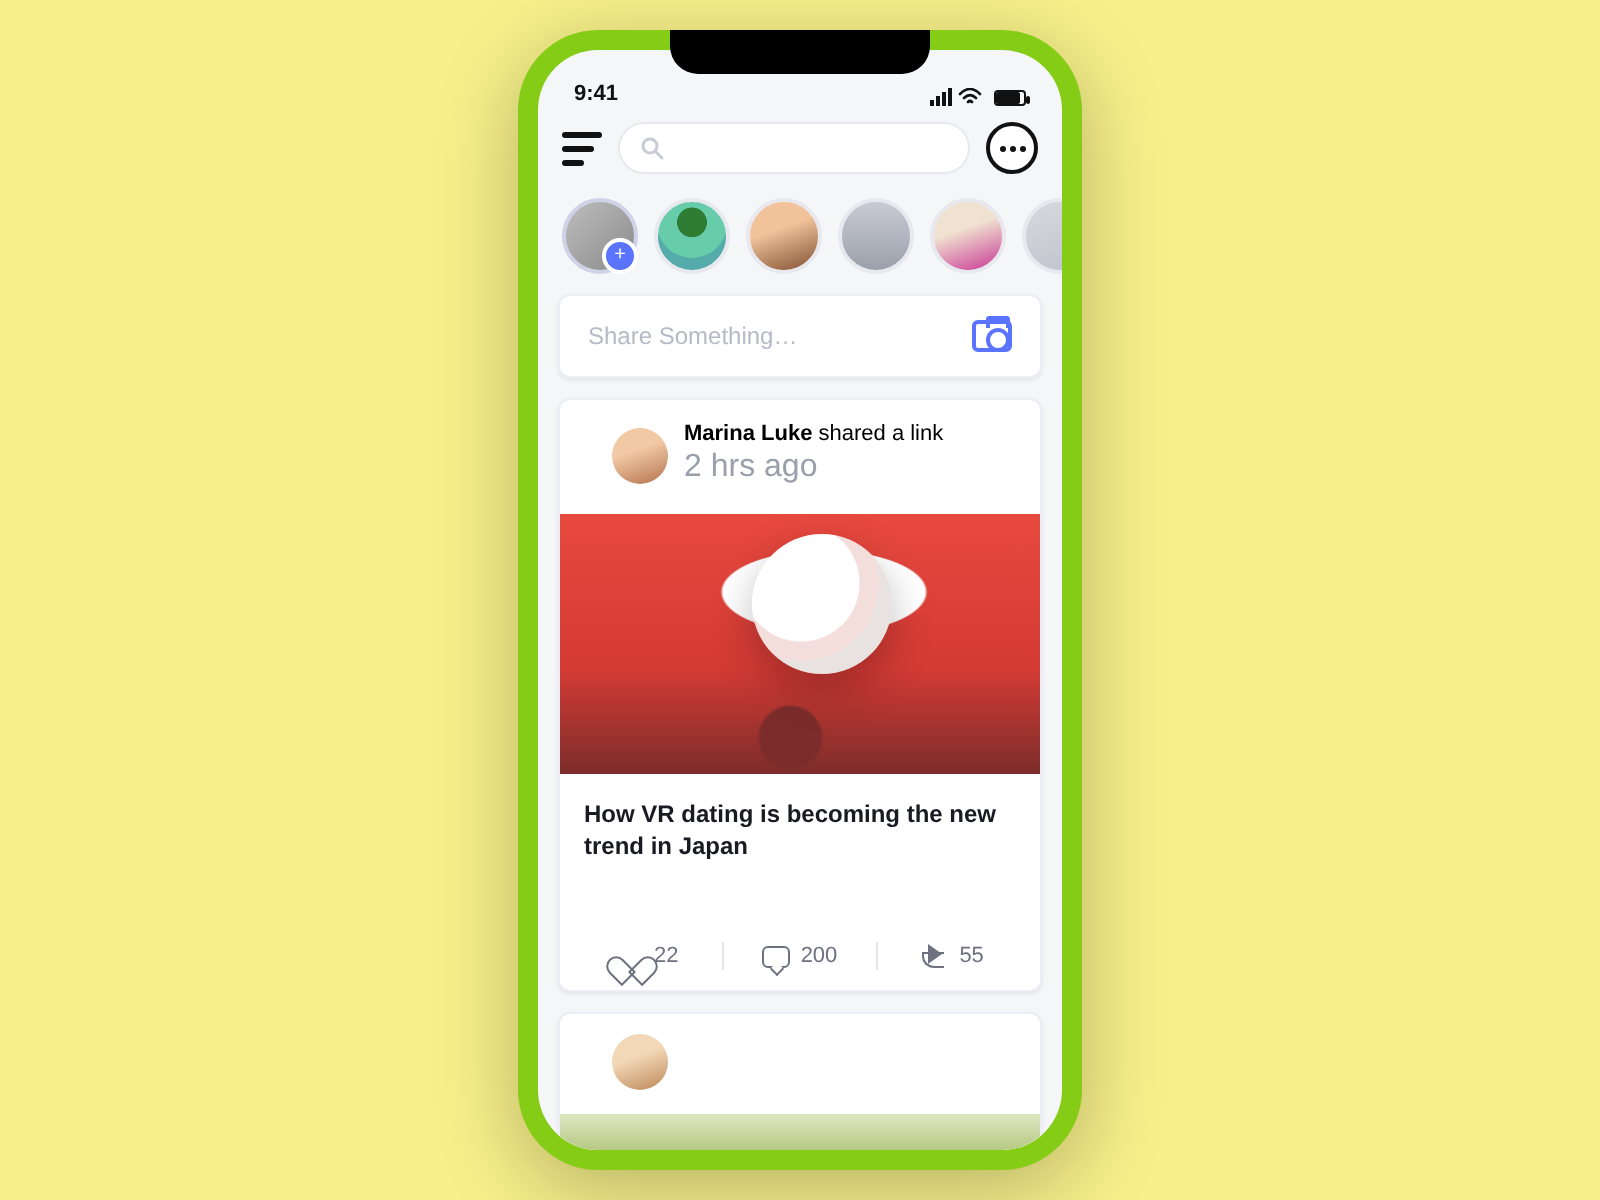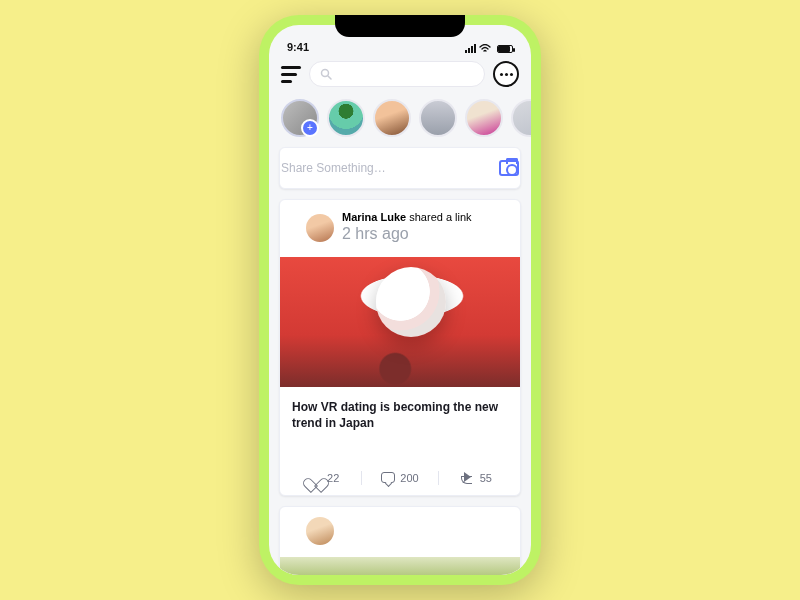--- a/index.html
+++ b/index.html
@@ -5,21 +5,21 @@
   * { box-sizing: border-box; margin: 0; padding: 0; }
   body {
     width: 800px; height: 600px;
     background: #f6ef8a;
     font-family: -apple-system, "Segoe UI", Arial, sans-serif;
     display: flex; align-items: center; justify-content: center;
     overflow: hidden;
   }
   .phone {
     width: 282px; height: 570px;
-    background: #bef264;
+    background: #84cc16;
     border-radius: 40px;
     padding: 10px;
     position: relative;
     box-shadow: 0 10px 40px rgba(0,0,0,.25);
   }
   .screen {
     width: 100%; height: 100%;
     background: #f5f6f8;
     border-radius: 30px;
     overflow: hidden;
@@ -77,21 +77,21 @@
   .story.s3{background:linear-gradient(160deg,#f2c29a 40%,#8a5a3b 95%)}
   .story.s4{background:linear-gradient(180deg,#c9cbd4,#9aa0ab)}
   .story.s5{background:linear-gradient(160deg,#f0e2d0 40%,#c49 95%)}
   .story.s6{background:linear-gradient(160deg,#d7d9de,#bfc3cc)}
 
   .card {
     background:#fff; margin:0 10px 10px; border-radius:6px;
     box-shadow:0 1px 2px rgba(20,20,50,.08);
     border:1px solid #eceef5;
   }
-  .compose{display:flex;align-items:center;padding:12px 1px;color:#b7bac6;font-size:12px;}
+  .compose{display:flex;align-items:center;padding:12px 14px;color:#b7bac6;font-size:12px;}
   .compose span{flex:1}
   .cam{width:20px;height:16px;border:2px solid #5a74ff;border-radius:3px;position:relative}
   .cam::before{content:"";position:absolute;top:-4px;left:5px;width:8px;height:4px;border:2px solid #5a74ff;border-bottom:none;border-radius:2px 2px 0 0}
   .cam::after{content:"";position:absolute;top:2px;left:5px;width:8px;height:8px;border:2px solid #5a74ff;border-radius:50%}
 
   .post-head{display:flex;gap:8px;padding:10px 26px;align-items:center}
   .avatar{width:28px;height:28px;border-radius:50%;flex:none;background-size:cover;background-position:center}
   .av1{background:linear-gradient(160deg,#f2c9a5 40%,#b97a55 95%)}
   .av2{background:linear-gradient(160deg,#f3d8b8 40%,#c28f60 95%)}
   .meta{font-size:11px;line-height:1.3}
@@ -105,21 +105,21 @@
     position:relative;overflow:hidden;margin:2px 0}
   .hero::after{content:"";position:absolute;left:40%;top:8%;width:70px;height:70px;border-radius:50%;
     background:radial-gradient(circle at 35% 35%,#fff 0 45%,#f3dedc 46% 60%,#e8e2e0 61%);
     box-shadow:0 8px 20px rgba(0,0,0,.25)}
 
   .article{padding:10px 12px}
   .article h3{font-size:12px;font-weight:800;color:#1a1a22;line-height:1.35;margin-bottom:24px}
   .article p{font-size:10.5px;color:#7d818e;line-height:1.4}
 
   .actions{display:flex;align-items:center;padding:6px 6px 10px;font-size:11px;color:#6d7180}
-  .act{flex:1;display:flex;align-items:flex-start;justify-content:center;gap:5px}
+  .act{flex:1;display:flex;align-items:flex-end;justify-content:center;gap:5px}
   .sep{width:1px;height:14px;background:#e3e5ee}
   .heart{width:14px;height:12px;position:relative}
   .heart::before,.heart::after{content:"";position:absolute;top:0;width:8px;height:12px;border:1.5px solid #6d7180;border-radius:8px 8px 0 0}
   .heart::before{left:0;transform:rotate(-45deg);transform-origin:100% 100%}
   .heart::after{left:6px;transform:rotate(45deg);transform-origin:0 100%}
   .bubble{width:14px;height:11px;border:1.5px solid #6d7180;border-radius:3px;position:relative}
   .bubble::after{content:"";position:absolute;bottom:-4px;left:4px;width:4px;height:4px;border-right:1.5px solid #6d7180;border-bottom:1.5px solid #6d7180;transform:rotate(45deg);background:#fff}
   .share{width:14px;height:12px;position:relative}
   .share::before{content:"";position:absolute;left:0;top:4px;width:10px;height:6px;border:1.5px solid #6d7180;border-right:none;border-radius:0 0 0 6px}
   .share::after{content:"";position:absolute;right:-1px;top:0;border:5px solid transparent;border-left:7px solid #6d7180}

